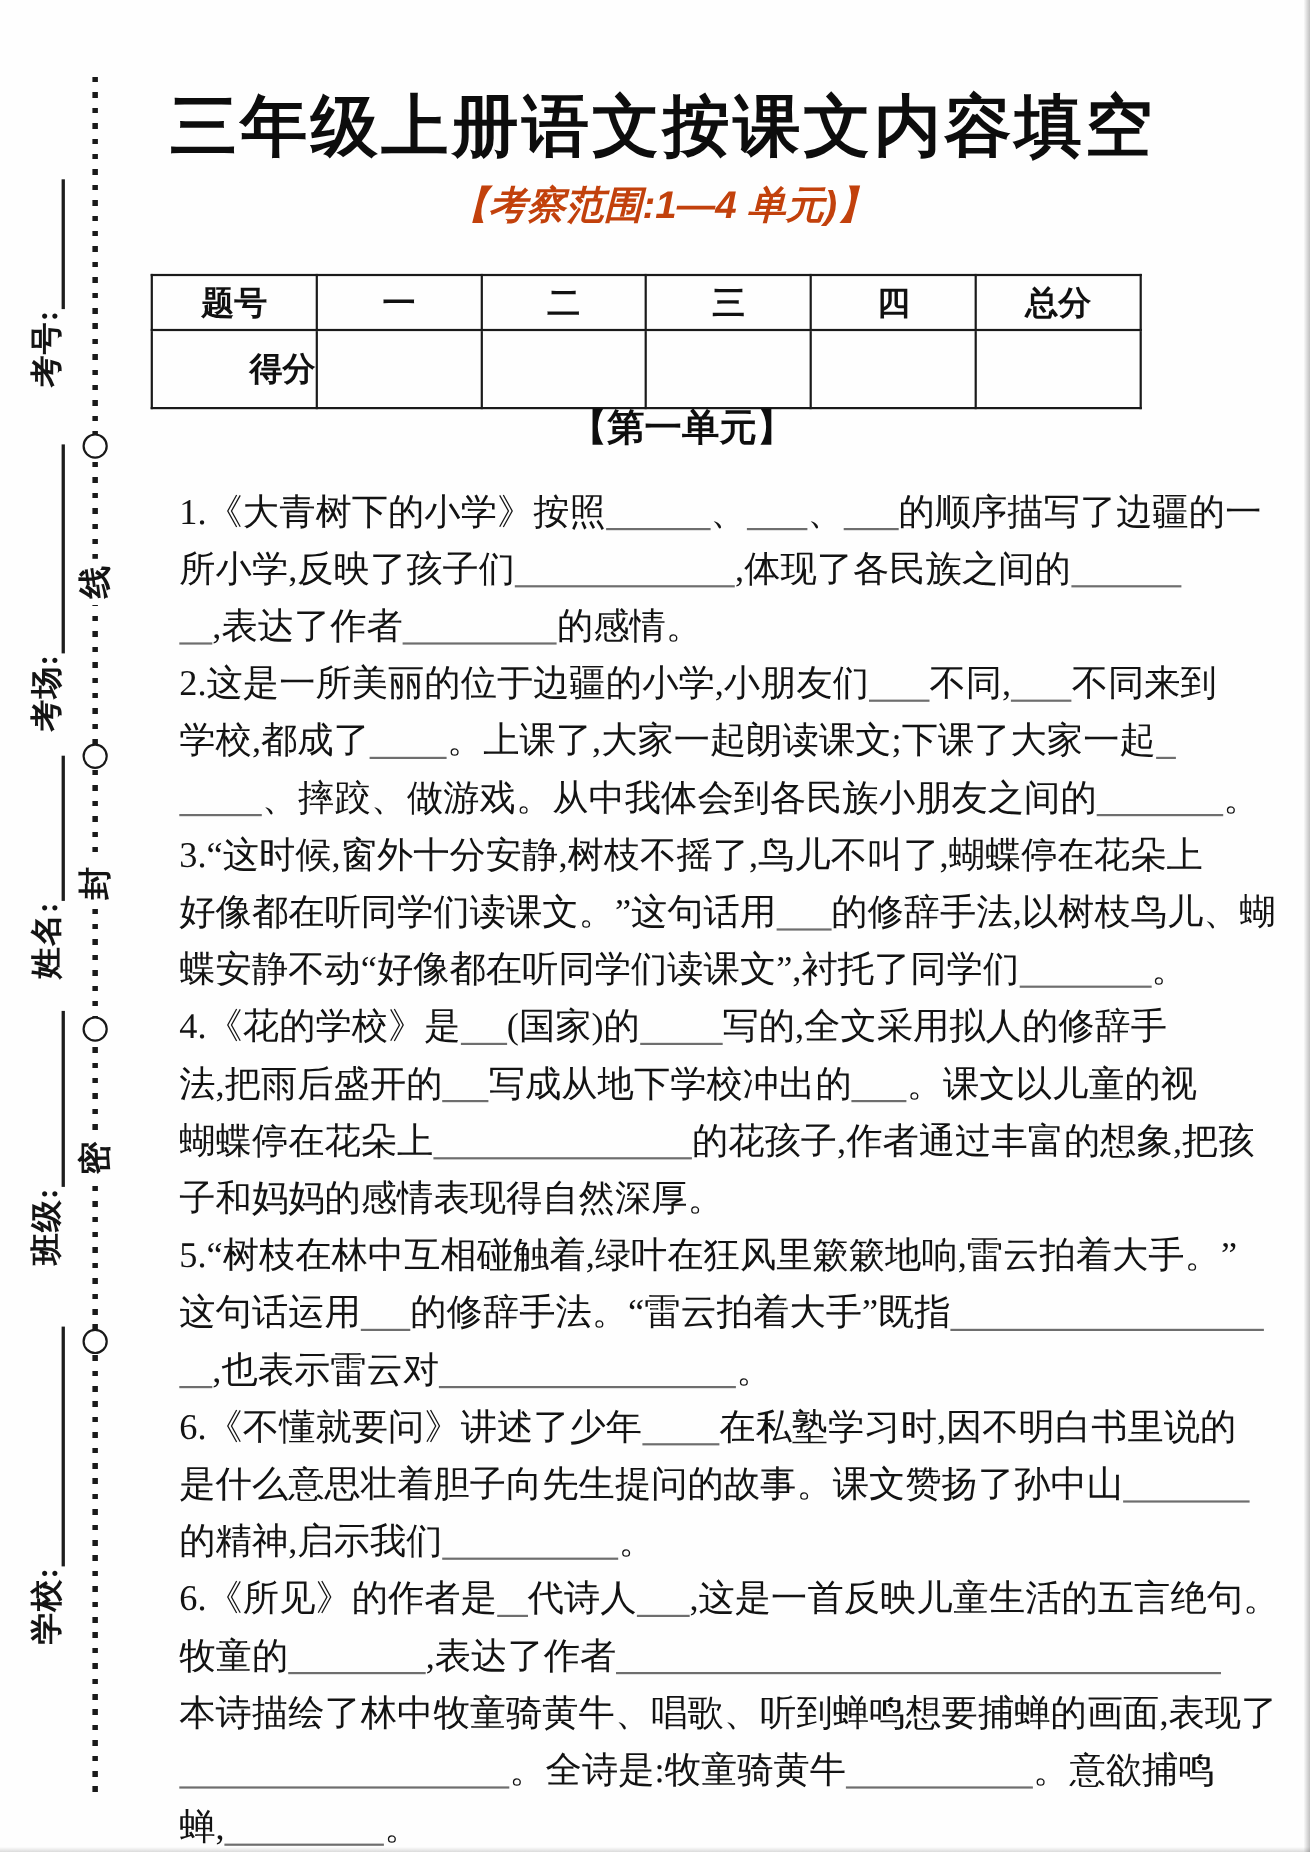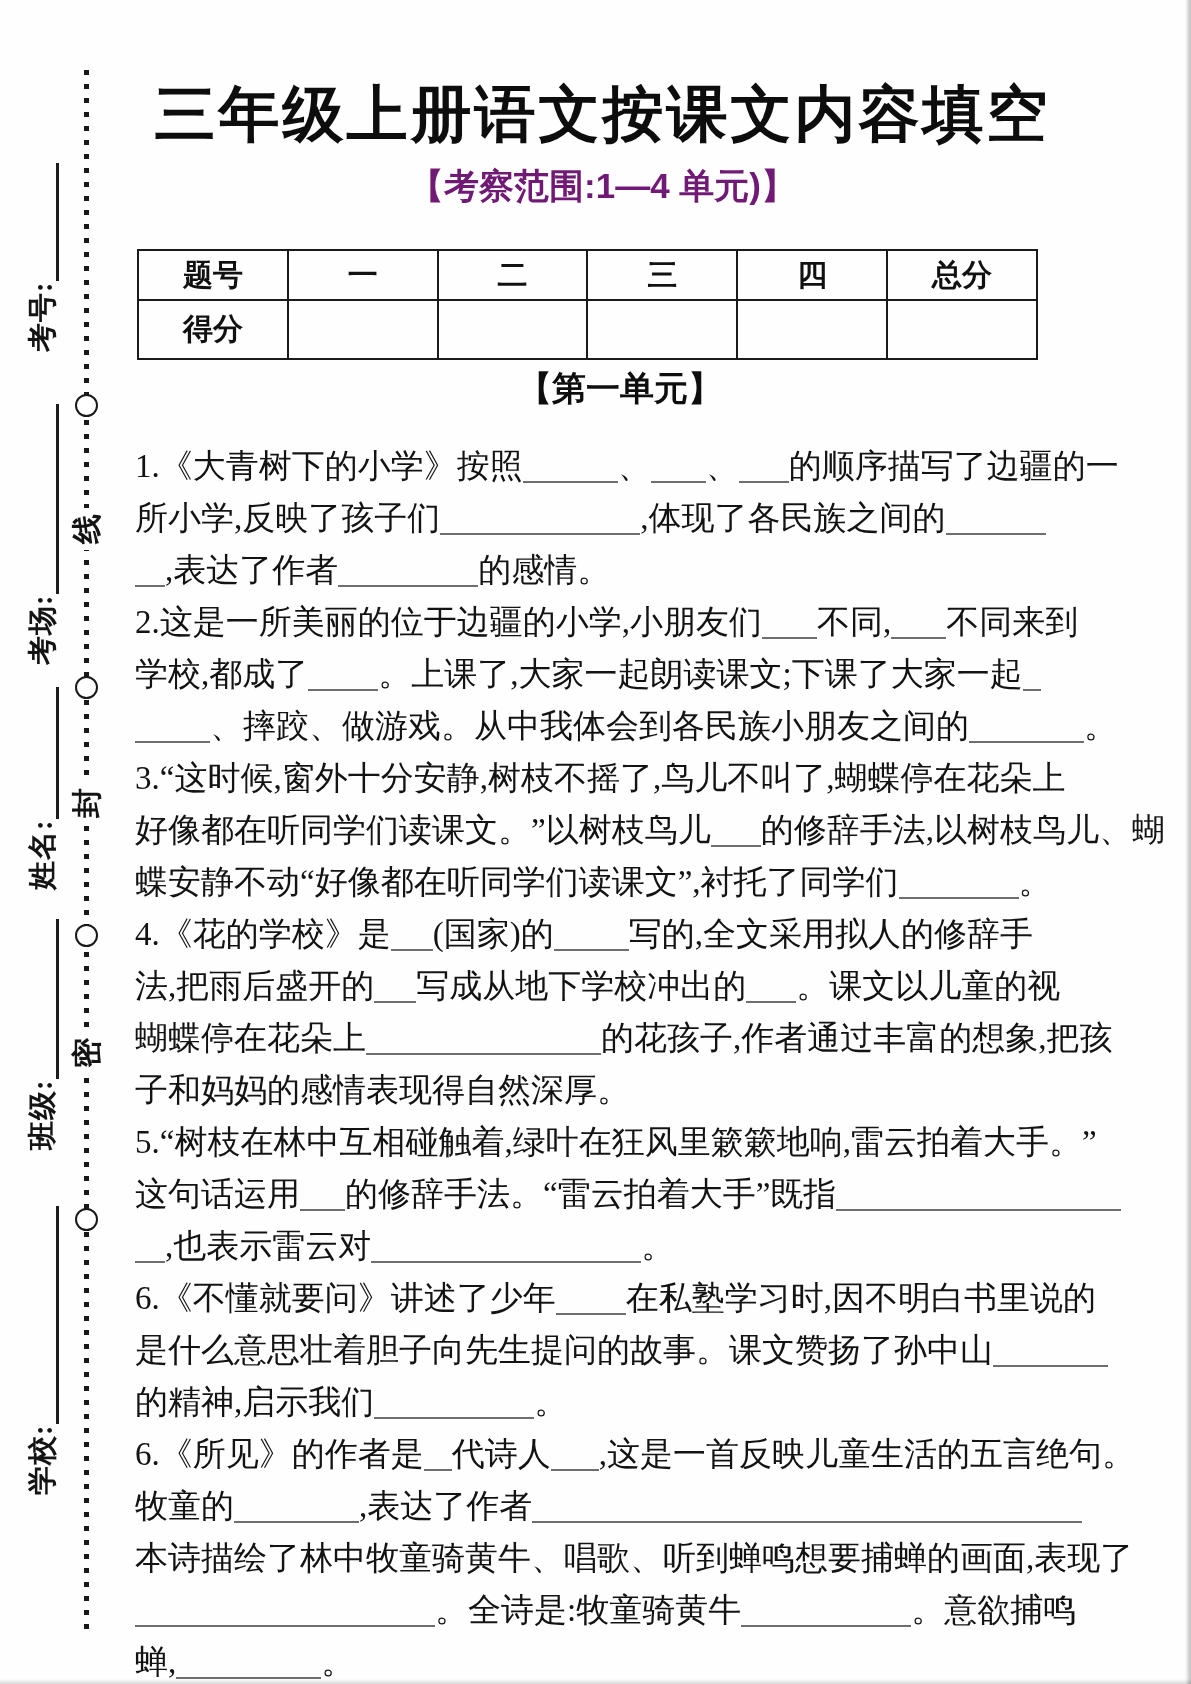--- a/index.html
+++ b/index.html
@@ -44,47 +44,47 @@
   
   .doc-title {
     position:absolute; left:130px; top:74px; width:945px;
     font-family:"Liberation Sans", sans-serif;
     font-size:61px; font-weight:900; letter-spacing:3px;
     text-align:center; white-space:nowrap; color:#0d0d0d;
   }
   .doc-subtitle {
     position:absolute; left:130px; top:163px; width:945px;
     font-size:35px; font-weight:800; text-align:center; white-space:nowrap;
-    font-family:"Liberation Sans", sans-serif; color:#701a75;
+    font-family:"Liberation Sans", sans-serif; color:#c2410c;font-style:italic;
   }
 
   
   .score-table {
     position:absolute; left:137px; top:249px; width:901px;
     border-collapse:collapse; table-layout:fixed;border-radius:31px;
   }
   .score-table td {
     border:2px solid #1a1a1a; text-align:center;
     font-size:30px; font-weight:600; color:#111;
   }
   .score-table tr.hdr td { height:50px; }
-  .score-table tr.val td { height:59px; }
+  .score-table tr.val td { height:71px;text-align:right; }
 
   
   .section-heading {
     position:absolute; left:135px; top:366px; width:970px;
     text-align:center; font-size:34px; font-weight:800; color:#0e0e0e;
     font-family:Liberation Serif, serif;
   }
   #questions {
     position:absolute; left:135px; top:440px; width:1010px;
   }
   .q-line {
     height:52px; line-height:52px; white-space:nowrap;
-    font-size:33px; font-weight:500; color:#131313;
+    font-size:33px; font-weight:500; color:#131313;margin-left:28px;
   }
   .blank {
     display:inline-block; height:8px;
     border-bottom:2px solid #6e6e6e;
     vertical-align:-6px;
   }
 </style>
 </head>
 <body>
 
@@ -146,21 +146,21 @@
 
 <div class="section-heading">【第一单元】</div>
 <div id="questions">
     <div class="q-line"><span class="q-text">1.《大青树下的小学》按照</span><span class="blank" style="width: 95px;"></span><span class="q-text">、</span><span class="blank" style="width: 55px;"></span><span class="q-text">、</span><span class="blank" style="width: 50px;"></span><span class="q-text">的顺序描写了边疆的一</span></div>
     <div class="q-line"><span class="q-text">所小学,反映了孩子们</span><span class="blank" style="width: 200px;"></span><span class="q-text">,体现了各民族之间的</span><span class="blank" style="width: 100px;"></span></div>
     <div class="q-line"><span class="blank" style="width: 30px;"></span><span class="q-text">,表达了作者</span><span class="blank" style="width: 140px;"></span><span class="q-text">的感情。</span></div>
     <div class="q-line"><span class="q-text">2.这是一所美丽的位于边疆的小学,小朋友们</span><span class="blank" style="width: 55px;"></span><span class="q-text">不同,</span><span class="blank" style="width: 55px;"></span><span class="q-text">不同来到</span></div>
     <div class="q-line"><span class="q-text">学校,都成了</span><span class="blank" style="width: 70px;"></span><span class="q-text">。上课了,大家一起朗读课文;下课了大家一起</span><span class="blank" style="width: 18px;"></span></div>
     <div class="q-line"><span class="blank" style="width: 75px;"></span><span class="q-text">、摔跤、做游戏。从中我体会到各民族小朋友之间的</span><span class="blank" style="width: 115px;"></span><span class="q-text">。</span></div>
     <div class="q-line"><span class="q-text">3.“这时候,窗外十分安静,树枝不摇了,鸟儿不叫了,蝴蝶停在花朵上</span></div>
-    <div class="q-line"><span class="q-text">好像都在听同学们读课文。”以树枝鸟儿</span><span class="blank" style="width: 50px;"></span><span class="q-text">的修辞手法,以树枝鸟儿、蝴</span></div>
+    <div class="q-line"><span class="q-text">好像都在听同学们读课文。”这句话用</span><span class="blank" style="width: 50px;"></span><span class="q-text">的修辞手法,以树枝鸟儿、蝴</span></div>
     <div class="q-line"><span class="q-text">蝶安静不动“好像都在听同学们读课文”,衬托了同学们</span><span class="blank" style="width: 120px;"></span><span class="q-text">。</span></div>
     <div class="q-line"><span class="q-text">4.《花的学校》是</span><span class="blank" style="width: 42px;"></span><span class="q-text">(国家)的</span><span class="blank" style="width: 75px;"></span><span class="q-text">写的,全文采用拟人的修辞手</span></div>
     <div class="q-line"><span class="q-text">法,把雨后盛开的</span><span class="blank" style="width: 42px;"></span><span class="q-text">写成从地下学校冲出的</span><span class="blank" style="width: 50px;"></span><span class="q-text">。课文以儿童的视</span></div>
     <div class="q-line"><span class="q-text">蝴蝶停在花朵上</span><span class="blank" style="width: 235px;"></span><span class="q-text">的花孩子,作者通过丰富的想象,把孩</span></div>
     <div class="q-line"><span class="q-text">子和妈妈的感情表现得自然深厚。</span></div>
     <div class="q-line"><span class="q-text">5.“树枝在林中互相碰触着,绿叶在狂风里簌簌地响,雷云拍着大手。”</span></div>
     <div class="q-line"><span class="q-text">这句话运用</span><span class="blank" style="width: 45px;"></span><span class="q-text">的修辞手法。“雷云拍着大手”既指</span><span class="blank" style="width: 285px;"></span></div>
     <div class="q-line"><span class="blank" style="width: 30px;"></span><span class="q-text">,也表示雷云对</span><span class="blank" style="width: 270px;"></span><span class="q-text">。</span></div>
     <div class="q-line"><span class="q-text">6.《不懂就要问》讲述了少年</span><span class="blank" style="width: 70px;"></span><span class="q-text">在私塾学习时,因不明白书里说的</span></div>
     <div class="q-line"><span class="q-text">是什么意思壮着胆子向先生提问的故事。课文赞扬了孙中山</span><span class="blank" style="width: 115px;"></span></div>

